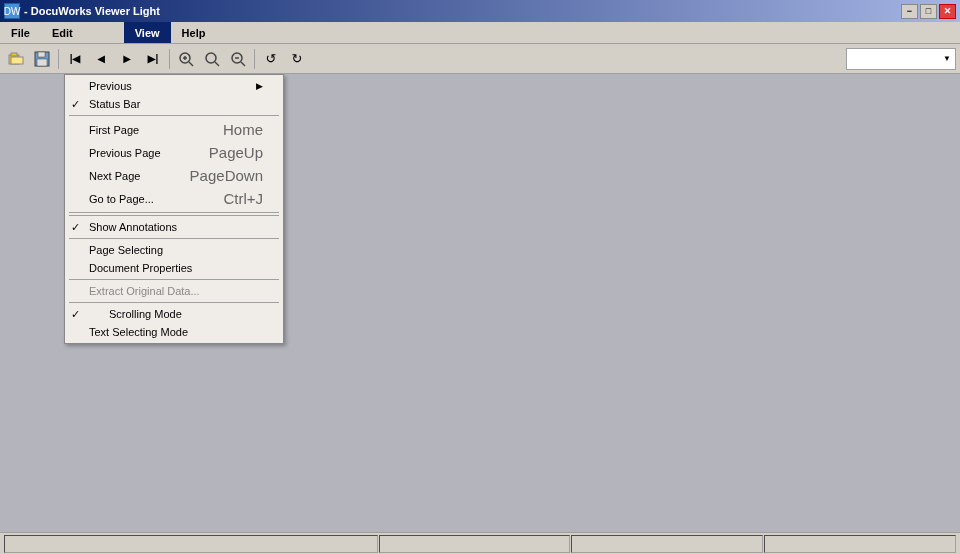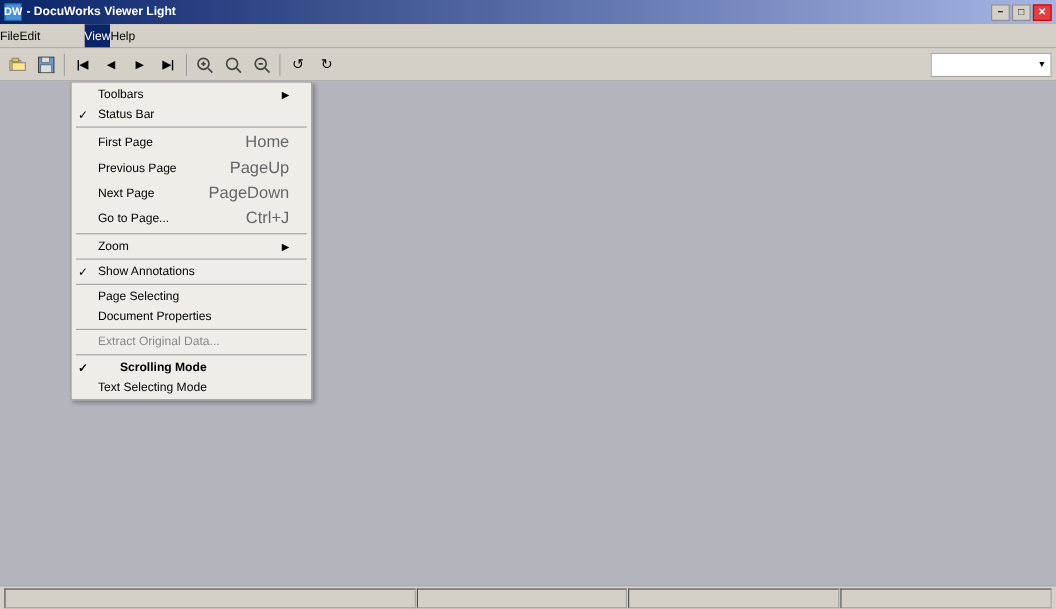--- a/index.html
+++ b/index.html
@@ -31,21 +31,21 @@
     .title-bar-icon {
       width: 16px;
       height: 16px;
       background: #4a90d9;
       border: 1px solid #2060a0;
       display: flex;
       align-items: center;
       justify-content: center;
       font-size: 10px;
       color: white;
-      font-weight: bold;
+      font-weight: normal;
     }
     .title-text {
       font-size: 11px;
       font-weight: bold;
       color: white;
     }
     .title-bar-buttons {
       display: flex;
       gap: 2px;
     }
@@ -66,26 +66,27 @@
 
     
     .menu-bar {
       background: #d4d0c8;
       height: 22px;
       display: flex;
       align-items: center;
       border-bottom: 1px solid #a0a0a0;
     }
     .menu-item {
-      padding: 2px 0;
+      padding: 2px 11px;
       cursor: pointer;
       font-size: 11px;
       height: 100%;
       display: flex;
       align-items: center;
+      font-weight: bold;
     }
     .menu-item:hover, .menu-item.active {
       background: #0a246a;
       color: white;
       margin-left: 40px;
     }
 
     
     .toolbar {
       background: #d4d0c8;
@@ -289,21 +290,21 @@
       <span></span>
       <span class="tb-dropdown-arrow">▼</span>
     </div>
   </div>
 
   <div class="content-area">
 
     <div class="dropdown-menu" style="left: 64px; top: 0px;">
 
       <div class="dropdown-menu-item has-submenu">
-        <span>Toolbars</span>
+        <span>Previous</span>
       </div>
 
       <div class="dropdown-menu-item has-check">
         <span>Status Bar</span>
       </div>
 
       <div class="menu-separator"></div>
 
       <div class="dropdown-menu-item">
         <span>First Page</span>
@@ -321,23 +322,20 @@
       </div>
 
 
       <div class="dropdown-menu-item">
         <span>Go to Page...</span>
         <span class="shortcut">Ctrl+J</span>
       </div>
 
       <div class="menu-separator"></div>
 
-      <div class="dropdown-menu-item has-submenu">
-        <span>Zoom</span>
-      </div>
 
       <div class="menu-separator"></div>
 
       <div class="dropdown-menu-item has-check">
         <span>Show Annotations</span>
       </div>
 
       <div class="menu-separator"></div>
 
       <div class="dropdown-menu-item">
@@ -349,21 +347,21 @@
       </div>
 
       <div class="menu-separator"></div>
 
       <div class="dropdown-menu-item disabled">
         <span>Extract Original Data...</span>
       </div>
 
       <div class="menu-separator"></div>
 
-      <div class="dropdown-menu-item has-check" style="font-weight: bold; padding-left: 44px;">
+      <div class="dropdown-menu-item has-check" style="font-weight: normal; padding-left: 44px;">
         <span>Scrolling Mode</span>
       </div>
 
       <div class="dropdown-menu-item">
         <span>Text Selecting Mode</span>
       </div>
 
     </div>
   </div>
 

